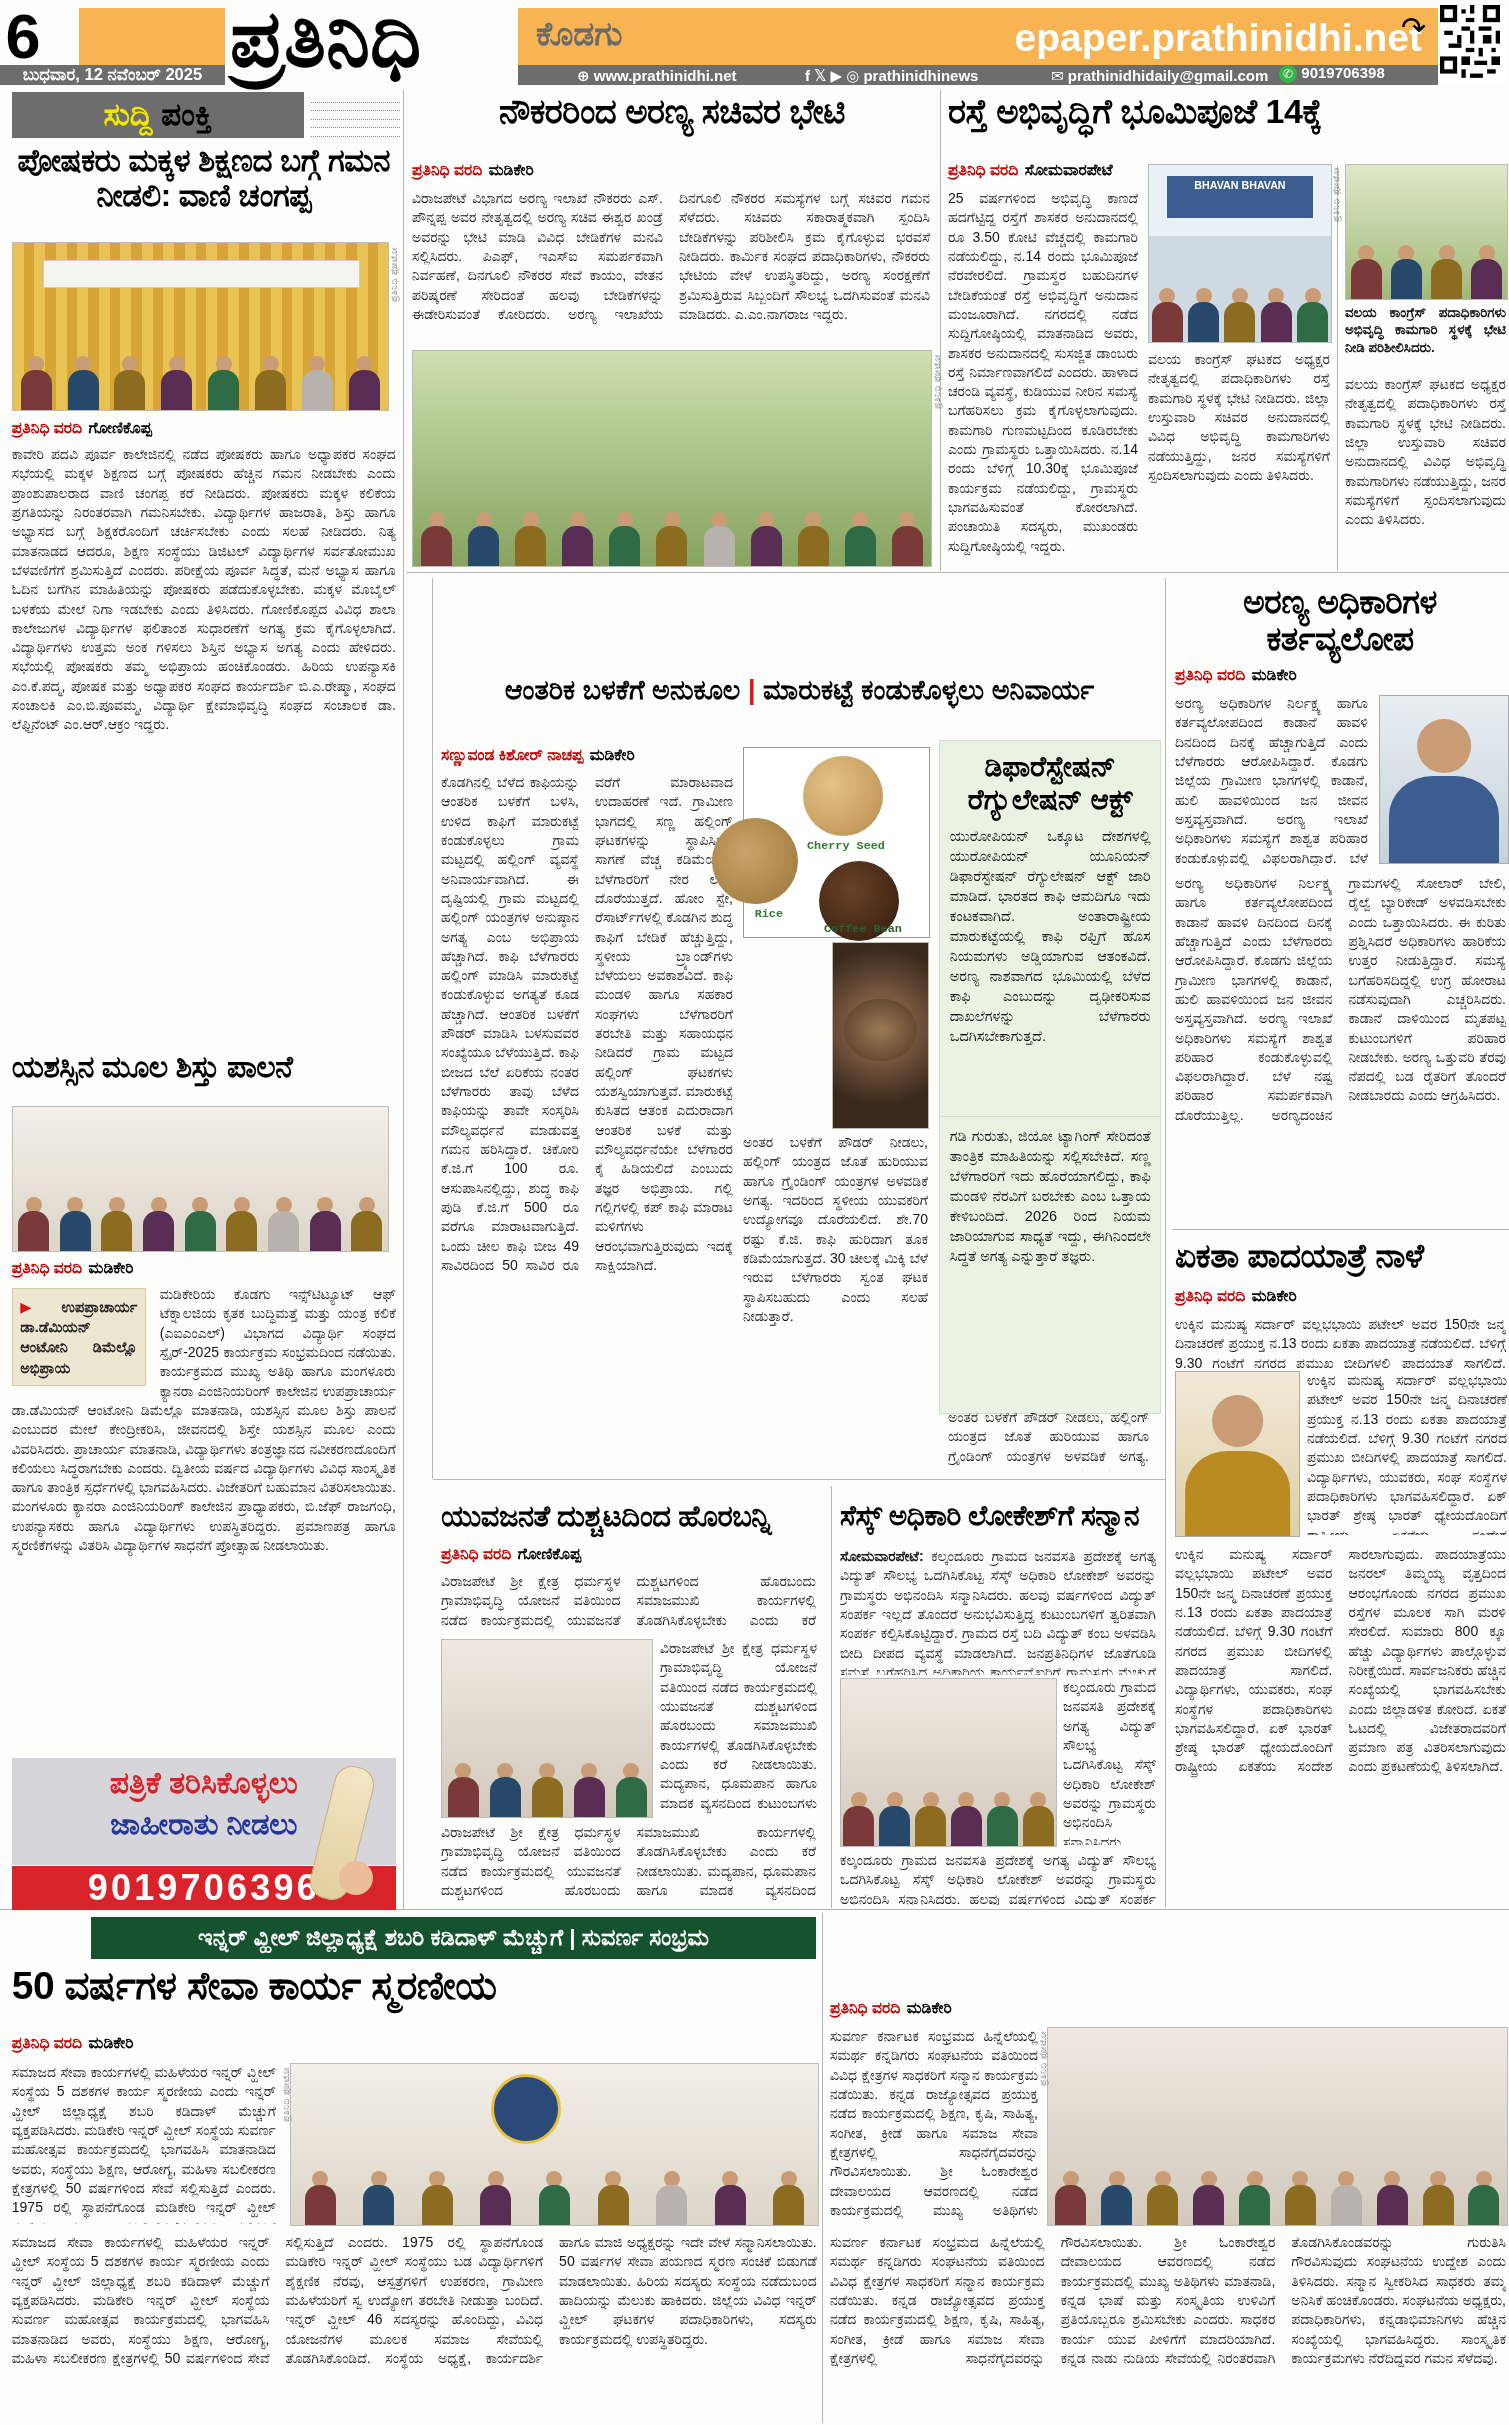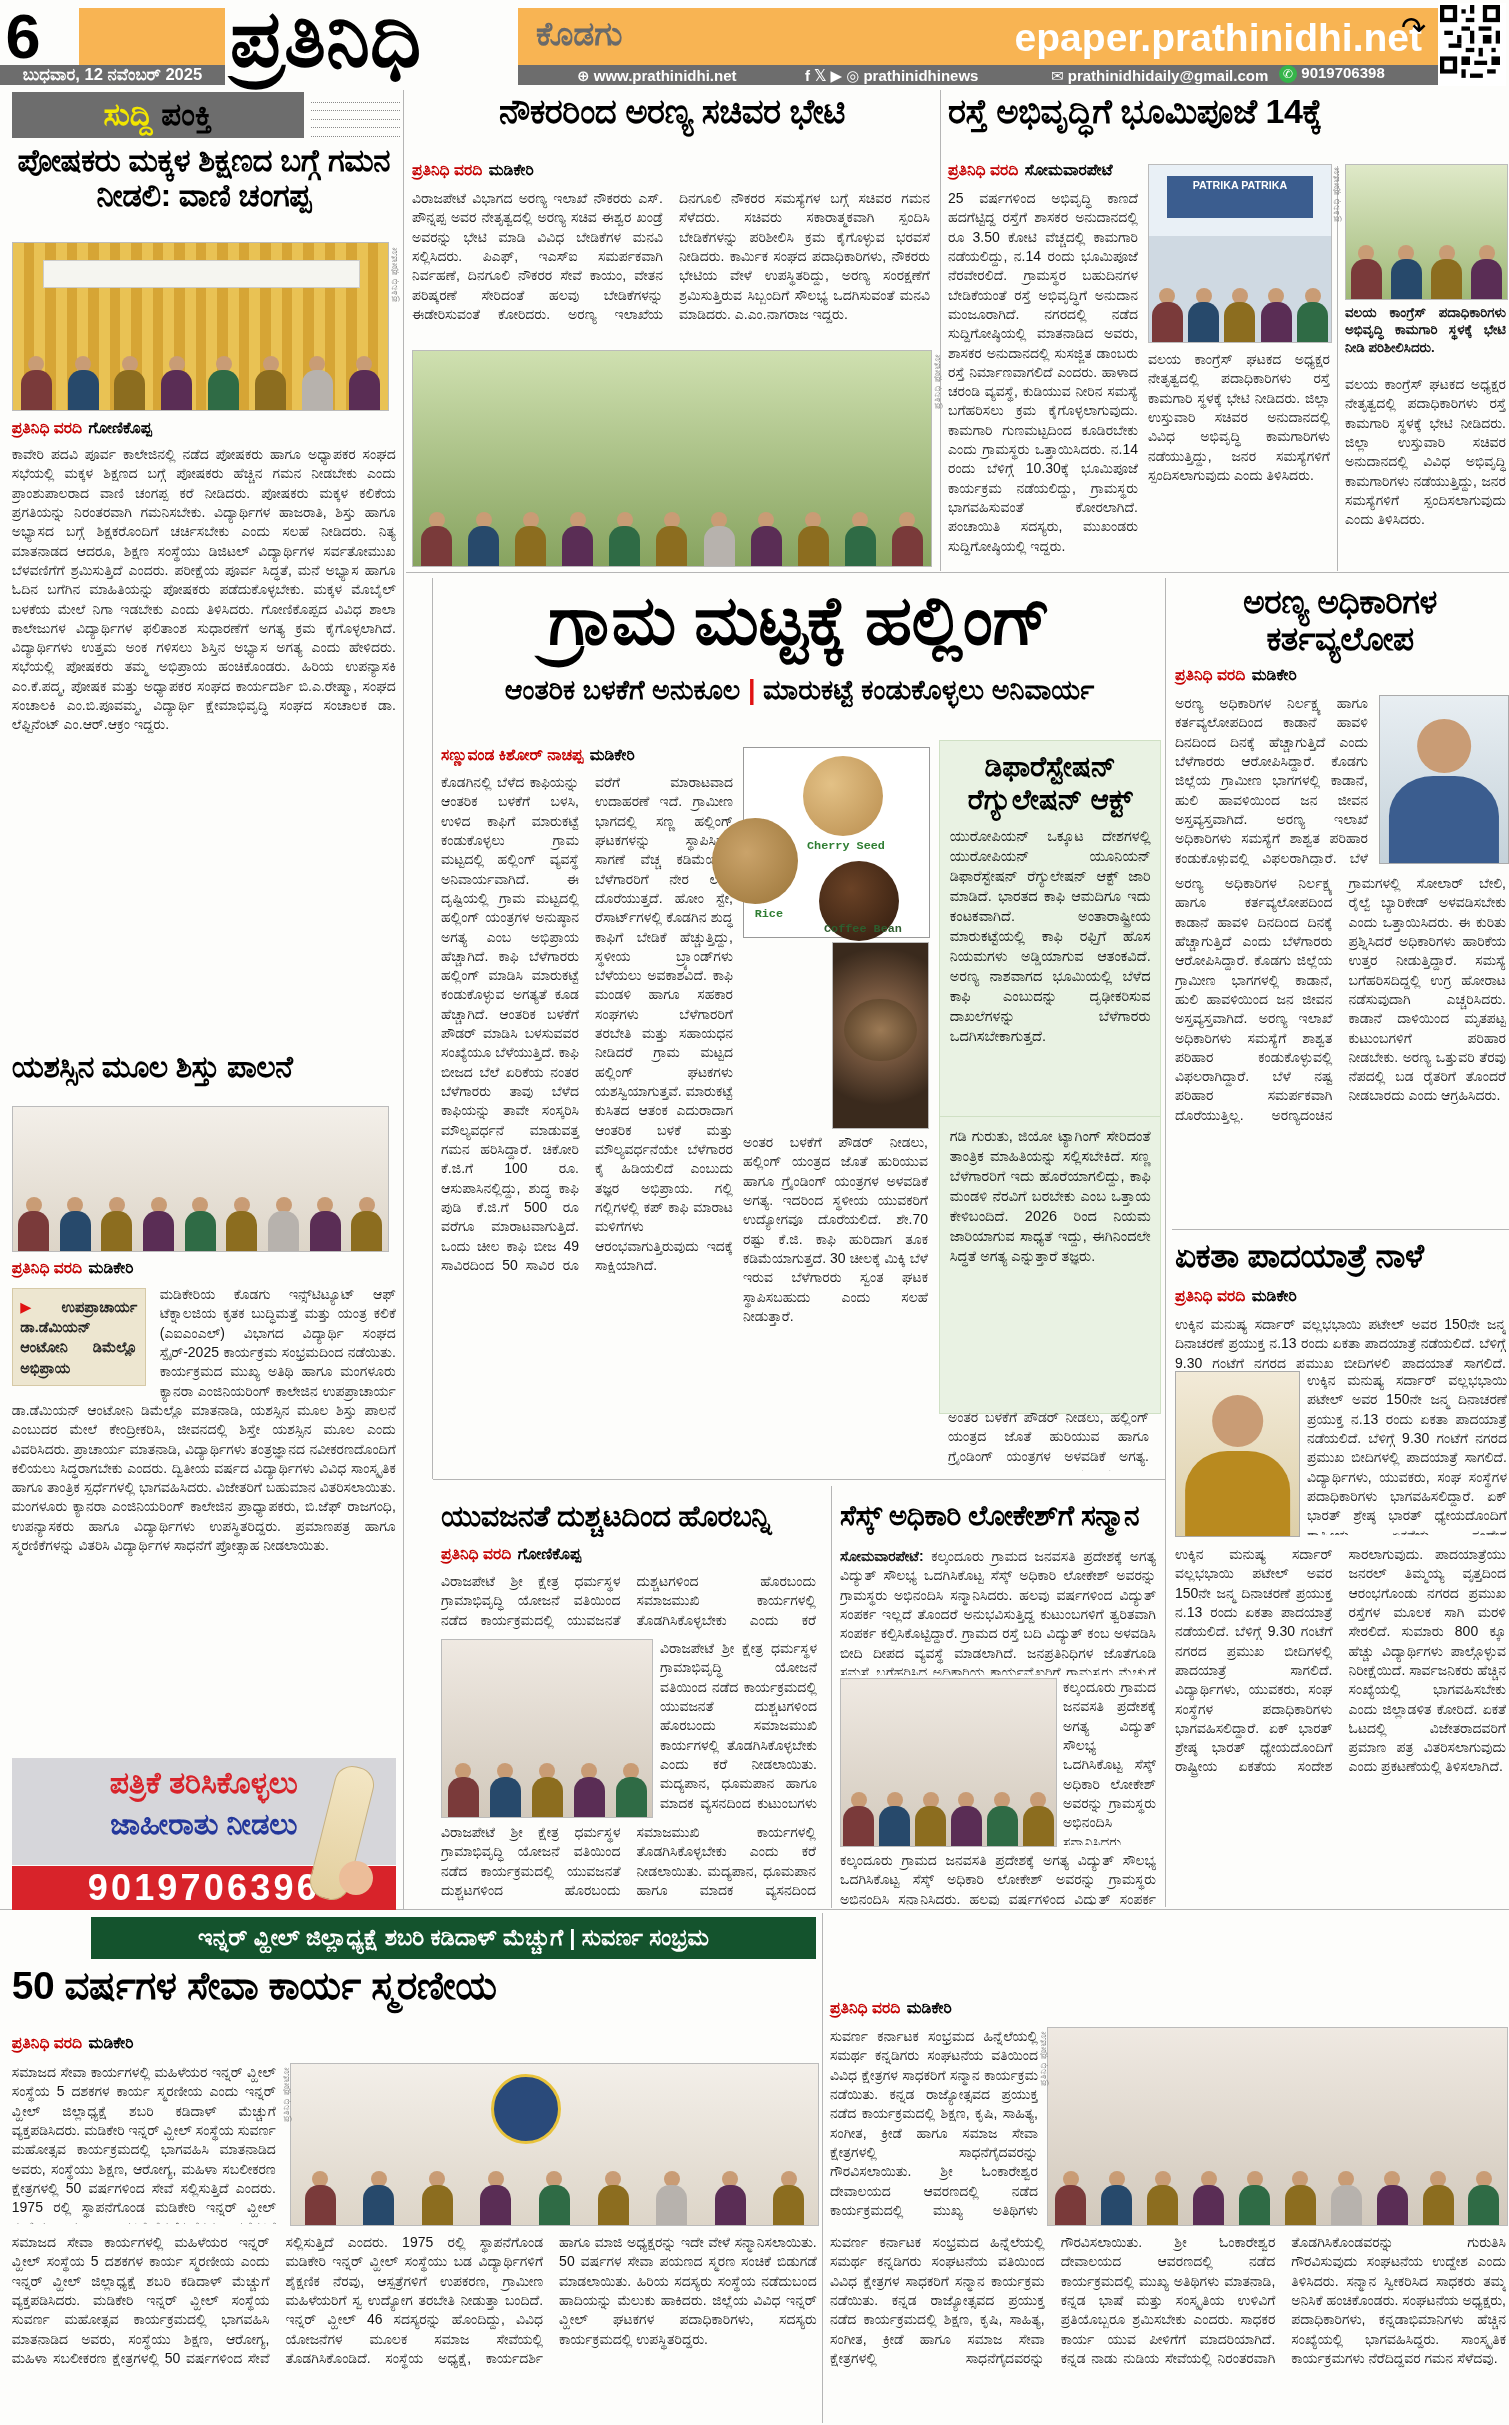--- a/index.html
+++ b/index.html
@@ -237,21 +237,21 @@
         <div class="person"></div>
       </div>
   </div>
   <div class="vcredit" style="left:932px;top:354px;">ಪ್ರತಿನಿಧಿ ಫೋಟೋ</div>
 
   <div class="abs headline" style="left:948px;top:92px;width:558px;font-size:34px;">ರಸ್ತೆ ಅಭಿವೃದ್ಧಿಗೆ ಭೂಮಿಪೂಜೆ 14ಕ್ಕೆ</div>
   <div class="abs byline" style="left:948px;top:161px;">
     <span class="rlabel">ಪ್ರತಿನಿಧಿ ವರದಿ</span><span>ಸೋಮವಾರಪೇಟೆ</span>
   </div>
   <div class="photo ph-building" style="left:1148px;top:164px;width:182px;height:177px;">
-    <div style="position:absolute;left:10%;top:6%;width:80%;height:22%;background:#3b5d8f;color:#fff;font-size:10.7px;font-weight:800;text-align:center;line-height:1.2;padding-top:3.2px;">PATRIKA PATRIKA</div>
+    <div style="position:absolute;left:10%;top:6%;width:80%;height:22%;background:#3b5d8f;color:#fff;font-size:10.7px;font-weight:800;text-align:center;line-height:1.2;padding-top:3.2px;">BHAVAN BHAVAN</div>
     <div class="people">
         <div class="person"></div>
         <div class="person"></div>
         <div class="person"></div>
         <div class="person"></div>
         <div class="person"></div>
       </div>
   </div>
   <div class="vcredit" style="left:1331px;top:167px;">ಪ್ರತಿನಿಧಿ ಫೋಟೋ</div>
   <div class="abs body-text" style="left:948px;top:189px;width:190px;height:375px;overflow:hidden;">25 ವರ್ಷಗಳಿಂದ ಅಭಿವೃದ್ಧಿ ಕಾಣದೆ ಹದಗೆಟ್ಟಿದ್ದ ರಸ್ತೆಗೆ ಶಾಸಕರ ಅನುದಾನದಲ್ಲಿ ರೂ 3.50 ಕೋಟಿ ವೆಚ್ಚದಲ್ಲಿ ಕಾಮಗಾರಿ ನಡೆಯಲಿದ್ದು, ನ.14 ರಂದು ಭೂಮಿಪೂಜೆ ನೆರವೇರಲಿದೆ. ಗ್ರಾಮಸ್ಥರ ಬಹುದಿನಗಳ ಬೇಡಿಕೆಯಂತೆ ರಸ್ತೆ ಅಭಿವೃದ್ಧಿಗೆ ಅನುದಾನ ಮಂಜೂರಾಗಿದೆ. ನಗರದಲ್ಲಿ ನಡೆದ ಸುದ್ದಿಗೋಷ್ಠಿಯಲ್ಲಿ ಮಾತನಾಡಿದ ಅವರು, ಶಾಸಕರ ಅನುದಾನದಲ್ಲಿ ಸುಸಜ್ಜಿತ ಡಾಂಬರು ರಸ್ತೆ ನಿರ್ಮಾಣವಾಗಲಿದೆ ಎಂದರು. ಹಾಳಾದ ಚರಂಡಿ ವ್ಯವಸ್ಥೆ, ಕುಡಿಯುವ ನೀರಿನ ಸಮಸ್ಯೆ ಬಗೆಹರಿಸಲು ಕ್ರಮ ಕೈಗೊಳ್ಳಲಾಗುವುದು. ಕಾಮಗಾರಿ ಗುಣಮಟ್ಟದಿಂದ ಕೂಡಿರಬೇಕು ಎಂದು ಗ್ರಾಮಸ್ಥರು ಒತ್ತಾಯಿಸಿದರು. ನ.14 ರಂದು ಬೆಳಿಗ್ಗೆ 10.30ಕ್ಕೆ ಭೂಮಿಪೂಜೆ ಕಾರ್ಯಕ್ರಮ ನಡೆಯಲಿದ್ದು, ಗ್ರಾಮಸ್ಥರು ಭಾಗವಹಿಸುವಂತೆ ಕೋರಲಾಗಿದೆ. ಪಂಚಾಯಿತಿ ಸದಸ್ಯರು, ಮುಖಂಡರು ಸುದ್ದಿಗೋಷ್ಠಿಯಲ್ಲಿ ಇದ್ದರು.</div>
@@ -261,21 +261,20 @@
     <div class="people">
         <div class="person"></div>
         <div class="person"></div>
         <div class="person"></div>
         <div class="person"></div>
       </div>
   </div>
   <div class="abs" style="left:1345px;top:304px;width:161px;font-size:13.4px;font-weight:800;line-height:1.3;color:#111;text-align:justify;">ವಲಯ ಕಾಂಗ್ರೆಸ್ ಪದಾಧಿಕಾರಿಗಳು ಅಭಿವೃದ್ಧಿ ಕಾಮಗಾರಿ ಸ್ಥಳಕ್ಕೆ ಭೇಟಿ ನೀಡಿ ಪರಿಶೀಲಿಸಿದರು.</div>
   <div class="abs body-text" style="left:1345px;top:375px;width:161px;height:189px;overflow:hidden;">ವಲಯ ಕಾಂಗ್ರೆಸ್ ಘಟಕದ ಅಧ್ಯಕ್ಷರ ನೇತೃತ್ವದಲ್ಲಿ ಪದಾಧಿಕಾರಿಗಳು ರಸ್ತೆ ಕಾಮಗಾರಿ ಸ್ಥಳಕ್ಕೆ ಭೇಟಿ ನೀಡಿದರು. ಜಿಲ್ಲಾ ಉಸ್ತುವಾರಿ ಸಚಿವರ ಅನುದಾನದಲ್ಲಿ ವಿವಿಧ ಅಭಿವೃದ್ಧಿ ಕಾಮಗಾರಿಗಳು ನಡೆಯುತ್ತಿದ್ದು, ಜನರ ಸಮಸ್ಯೆಗಳಿಗೆ ಸ್ಪಂದಿಸಲಾಗುವುದು ಎಂದು ತಿಳಿಸಿದರು.</div>
 
-  <div class="abs headline" style="left:440px;top:582px;width:719px;font-size:68px;text-align:center;">ಗ್ರಾಮ ಮಟ್ಟಕ್ಕೆ ಹಲ್ಲಿಂಗ್</div>
   <div class="abs" style="left:440px;top:675px;width:719px;font-size:27px;font-weight:900;text-align:center;color:#000;">
     <span>ಆಂತರಿಕ ಬಳಕೆಗೆ ಅನುಕೂಲ</span>
     <span style="color:#e01212;font-weight:900;"> | </span>
     <span>ಮಾರುಕಟ್ಟೆ ಕಂಡುಕೊಳ್ಳಲು ಅನಿವಾರ್ಯ</span>
   </div>
   <div class="abs byline" style="left:441px;top:746px;">
     <span class="rlabel">ಸಣ್ಣುವಂಡ ಕಿಶೋರ್ ನಾಚಪ್ಪ</span><span>ಮಡಿಕೇರಿ</span>
   </div>
   <div class="abs body-text cols2" style="left:441px;top:773px;width:292px;height:697px;overflow:hidden;">ಕೊಡಗಿನಲ್ಲಿ ಬೆಳೆದ ಕಾಫಿಯನ್ನು ಆಂತರಿಕ ಬಳಕೆಗೆ ಬಳಸಿ, ಉಳಿದ ಕಾಫಿಗೆ ಮಾರುಕಟ್ಟೆ ಕಂಡುಕೊಳ್ಳಲು ಗ್ರಾಮ ಮಟ್ಟದಲ್ಲಿ ಹಲ್ಲಿಂಗ್ ವ್ಯವಸ್ಥೆ ಅನಿವಾರ್ಯವಾಗಿದೆ. ಈ ದೃಷ್ಟಿಯಲ್ಲಿ ಗ್ರಾಮ ಮಟ್ಟದಲ್ಲಿ ಹಲ್ಲಿಂಗ್ ಯಂತ್ರಗಳ ಅನುಷ್ಠಾನ ಅಗತ್ಯ ಎಂಬ ಅಭಿಪ್ರಾಯ ಹೆಚ್ಚಾಗಿದೆ. ಕಾಫಿ ಬೆಳೆಗಾರರು ಹಲ್ಲಿಂಗ್ ಮಾಡಿಸಿ ಮಾರುಕಟ್ಟೆ ಕಂಡುಕೊಳ್ಳುವ ಅಗತ್ಯತೆ ಕೂಡ ಹೆಚ್ಚಾಗಿದೆ. ಆಂತರಿಕ ಬಳಕೆಗೆ ಪೌಡರ್ ಮಾಡಿಸಿ ಬಳಸುವವರ ಸಂಖ್ಯೆಯೂ ಬೆಳೆಯುತ್ತಿದೆ. ಕಾಫಿ ಬೀಜದ ಬೆಲೆ ಏರಿಕೆಯ ನಂತರ ಬೆಳೆಗಾರರು ತಾವು ಬೆಳೆದ ಕಾಫಿಯನ್ನು ತಾವೇ ಸಂಸ್ಕರಿಸಿ ಮೌಲ್ಯವರ್ಧನೆ ಮಾಡುವತ್ತ ಗಮನ ಹರಿಸಿದ್ದಾರೆ. ಚಿಕೋರಿ ಕೆ.ಜಿ.ಗೆ 100 ರೂ. ಆಸುಪಾಸಿನಲ್ಲಿದ್ದು, ಶುದ್ಧ ಕಾಫಿ ಪುಡಿ ಕೆ.ಜಿ.ಗೆ 500 ರೂ ವರೆಗೂ ಮಾರಾಟವಾಗುತ್ತಿದೆ. ಒಂದು ಚೀಲ ಕಾಫಿ ಬೀಜ 49 ಸಾವಿರದಿಂದ 50 ಸಾವಿರ ರೂ ವರೆಗೆ ಮಾರಾಟವಾದ ಉದಾಹರಣೆ ಇದೆ. ಗ್ರಾಮೀಣ ಭಾಗದಲ್ಲಿ ಸಣ್ಣ ಹಲ್ಲಿಂಗ್ ಘಟಕಗಳನ್ನು ಸ್ಥಾಪಿಸಿದರೆ ಸಾಗಣೆ ವೆಚ್ಚ ಕಡಿಮೆಯಾಗಿ ಬೆಳೆಗಾರರಿಗೆ ನೇರ ಲಾಭ ದೊರೆಯುತ್ತದೆ. ಹೋಂ ಸ್ಟೇ, ರೆಸಾರ್ಟ್‌ಗಳಲ್ಲಿ ಕೊಡಗಿನ ಶುದ್ಧ ಕಾಫಿಗೆ ಬೇಡಿಕೆ ಹೆಚ್ಚುತ್ತಿದ್ದು, ಸ್ಥಳೀಯ ಬ್ರ್ಯಾಂಡ್‌ಗಳು ಬೆಳೆಯಲು ಅವಕಾಶವಿದೆ. ಕಾಫಿ ಮಂಡಳಿ ಹಾಗೂ ಸಹಕಾರ ಸಂಘಗಳು ಬೆಳೆಗಾರರಿಗೆ ತರಬೇತಿ ಮತ್ತು ಸಹಾಯಧನ ನೀಡಿದರೆ ಗ್ರಾಮ ಮಟ್ಟದ ಹಲ್ಲಿಂಗ್ ಘಟಕಗಳು ಯಶಸ್ವಿಯಾಗುತ್ತವೆ. ಮಾರುಕಟ್ಟೆ ಕುಸಿತದ ಆತಂಕ ಎದುರಾದಾಗ ಆಂತರಿಕ ಬಳಕೆ ಮತ್ತು ಮೌಲ್ಯವರ್ಧನೆಯೇ ಬೆಳೆಗಾರರ ಕೈ ಹಿಡಿಯಲಿದೆ ಎಂಬುದು ತಜ್ಞರ ಅಭಿಪ್ರಾಯ. ಗಲ್ಲಿ ಗಲ್ಲಿಗಳಲ್ಲಿ ಕಪ್ ಕಾಫಿ ಮಾರಾಟ ಮಳಿಗೆಗಳು ಆರಂಭವಾಗುತ್ತಿರುವುದು ಇದಕ್ಕೆ ಸಾಕ್ಷಿಯಾಗಿದೆ.</div>
 

